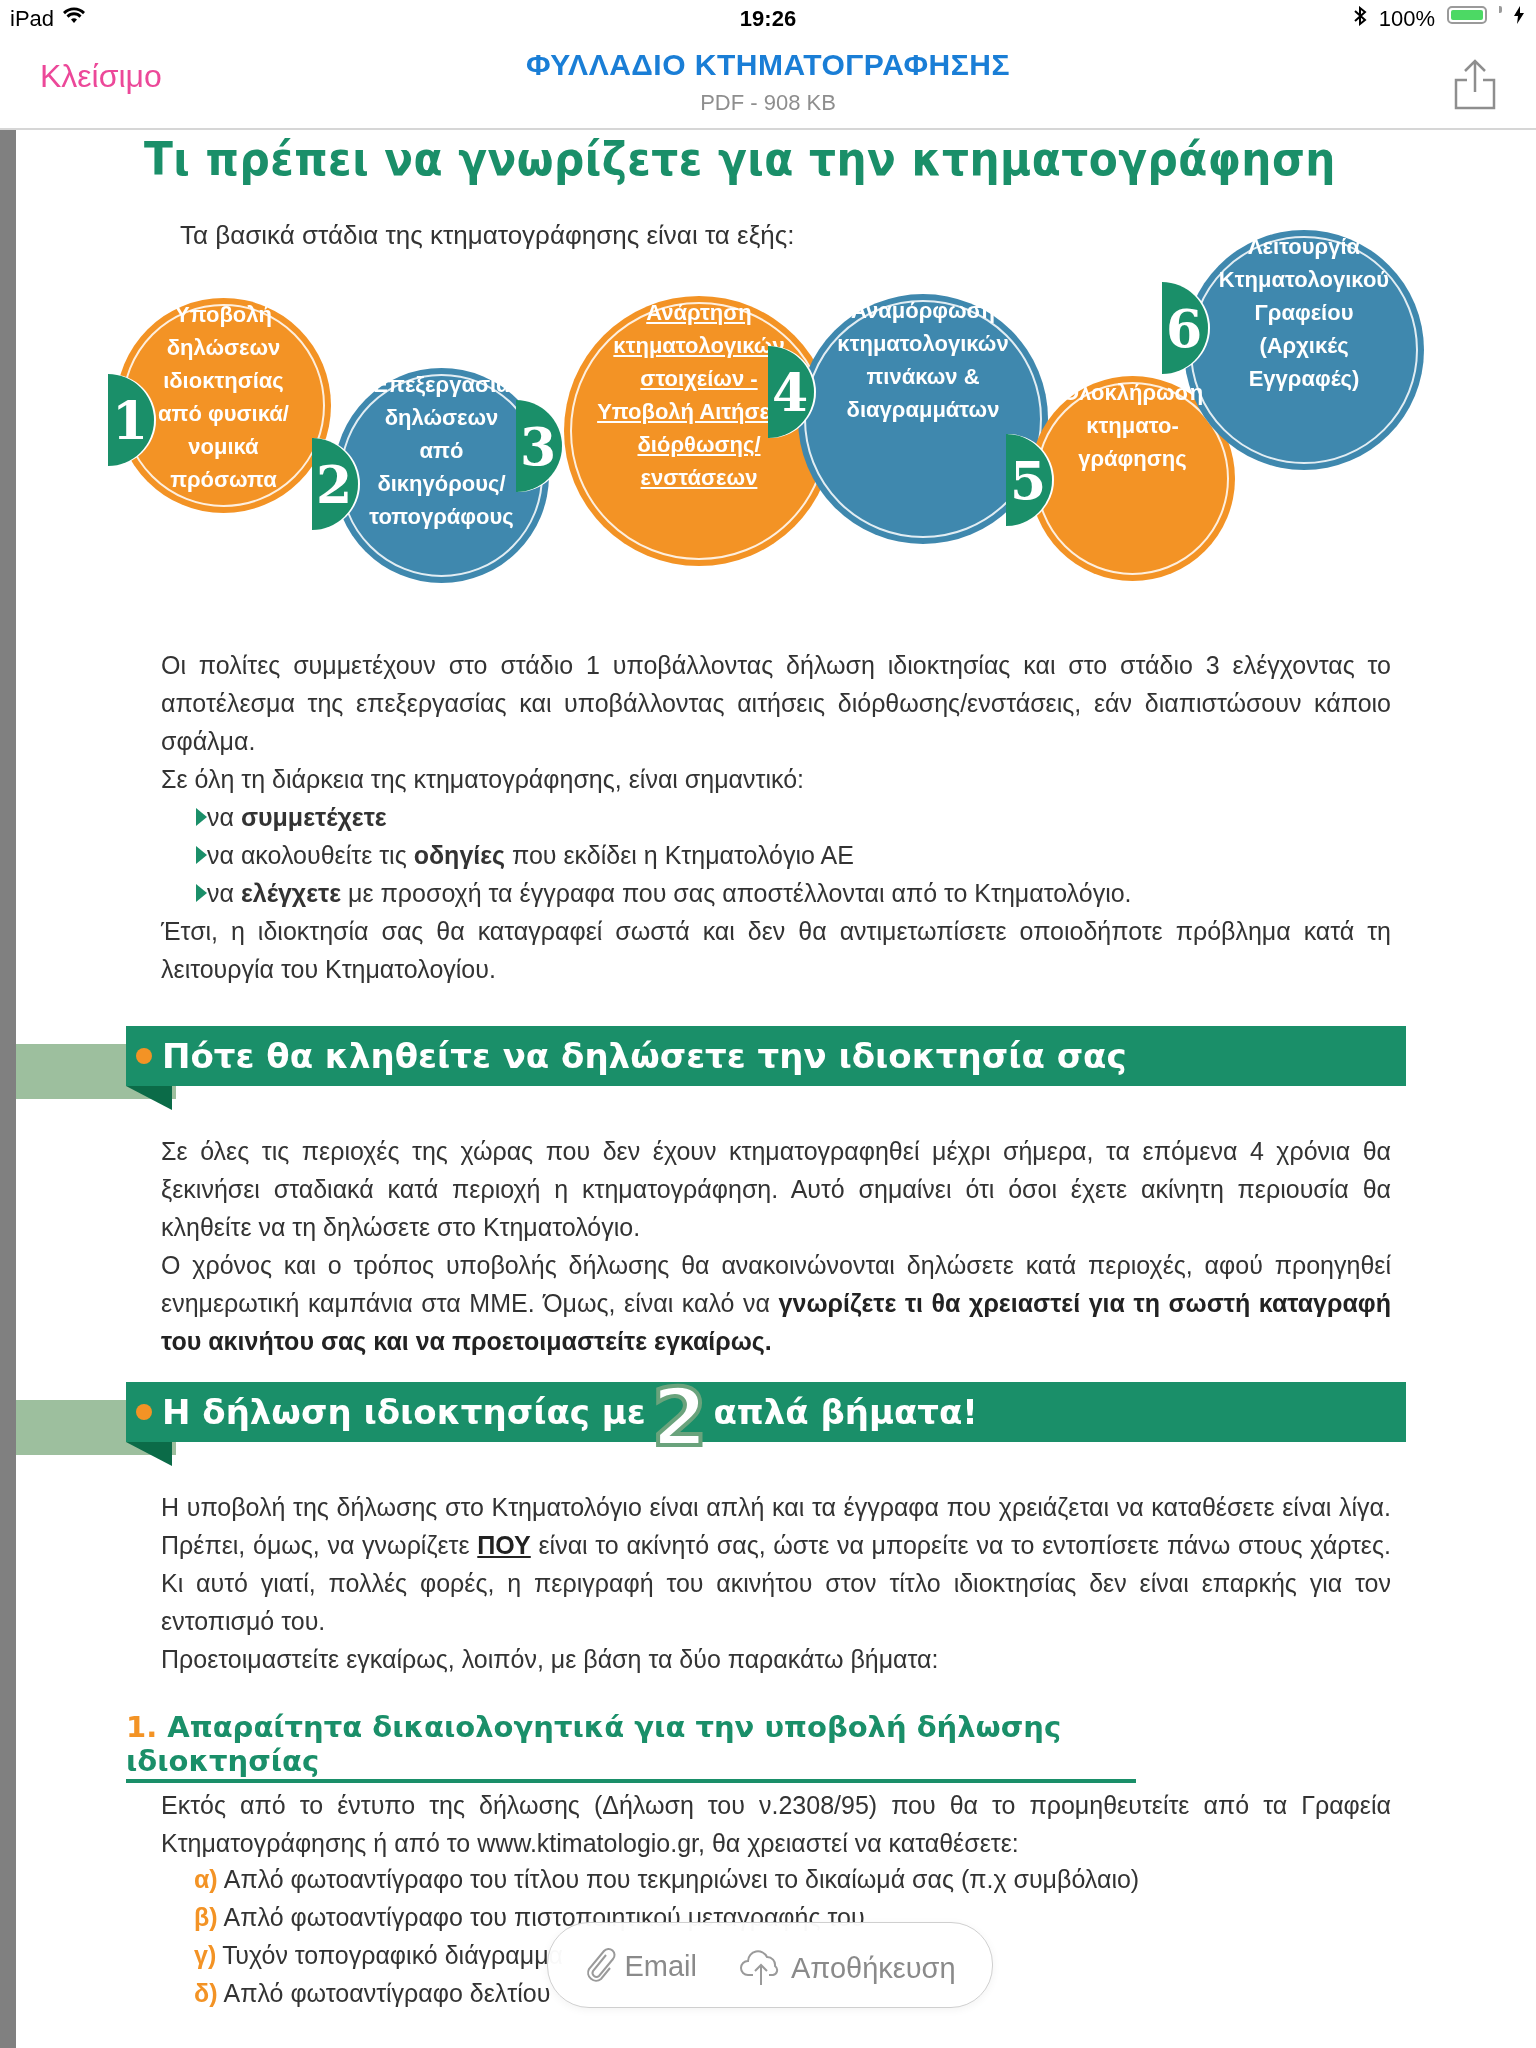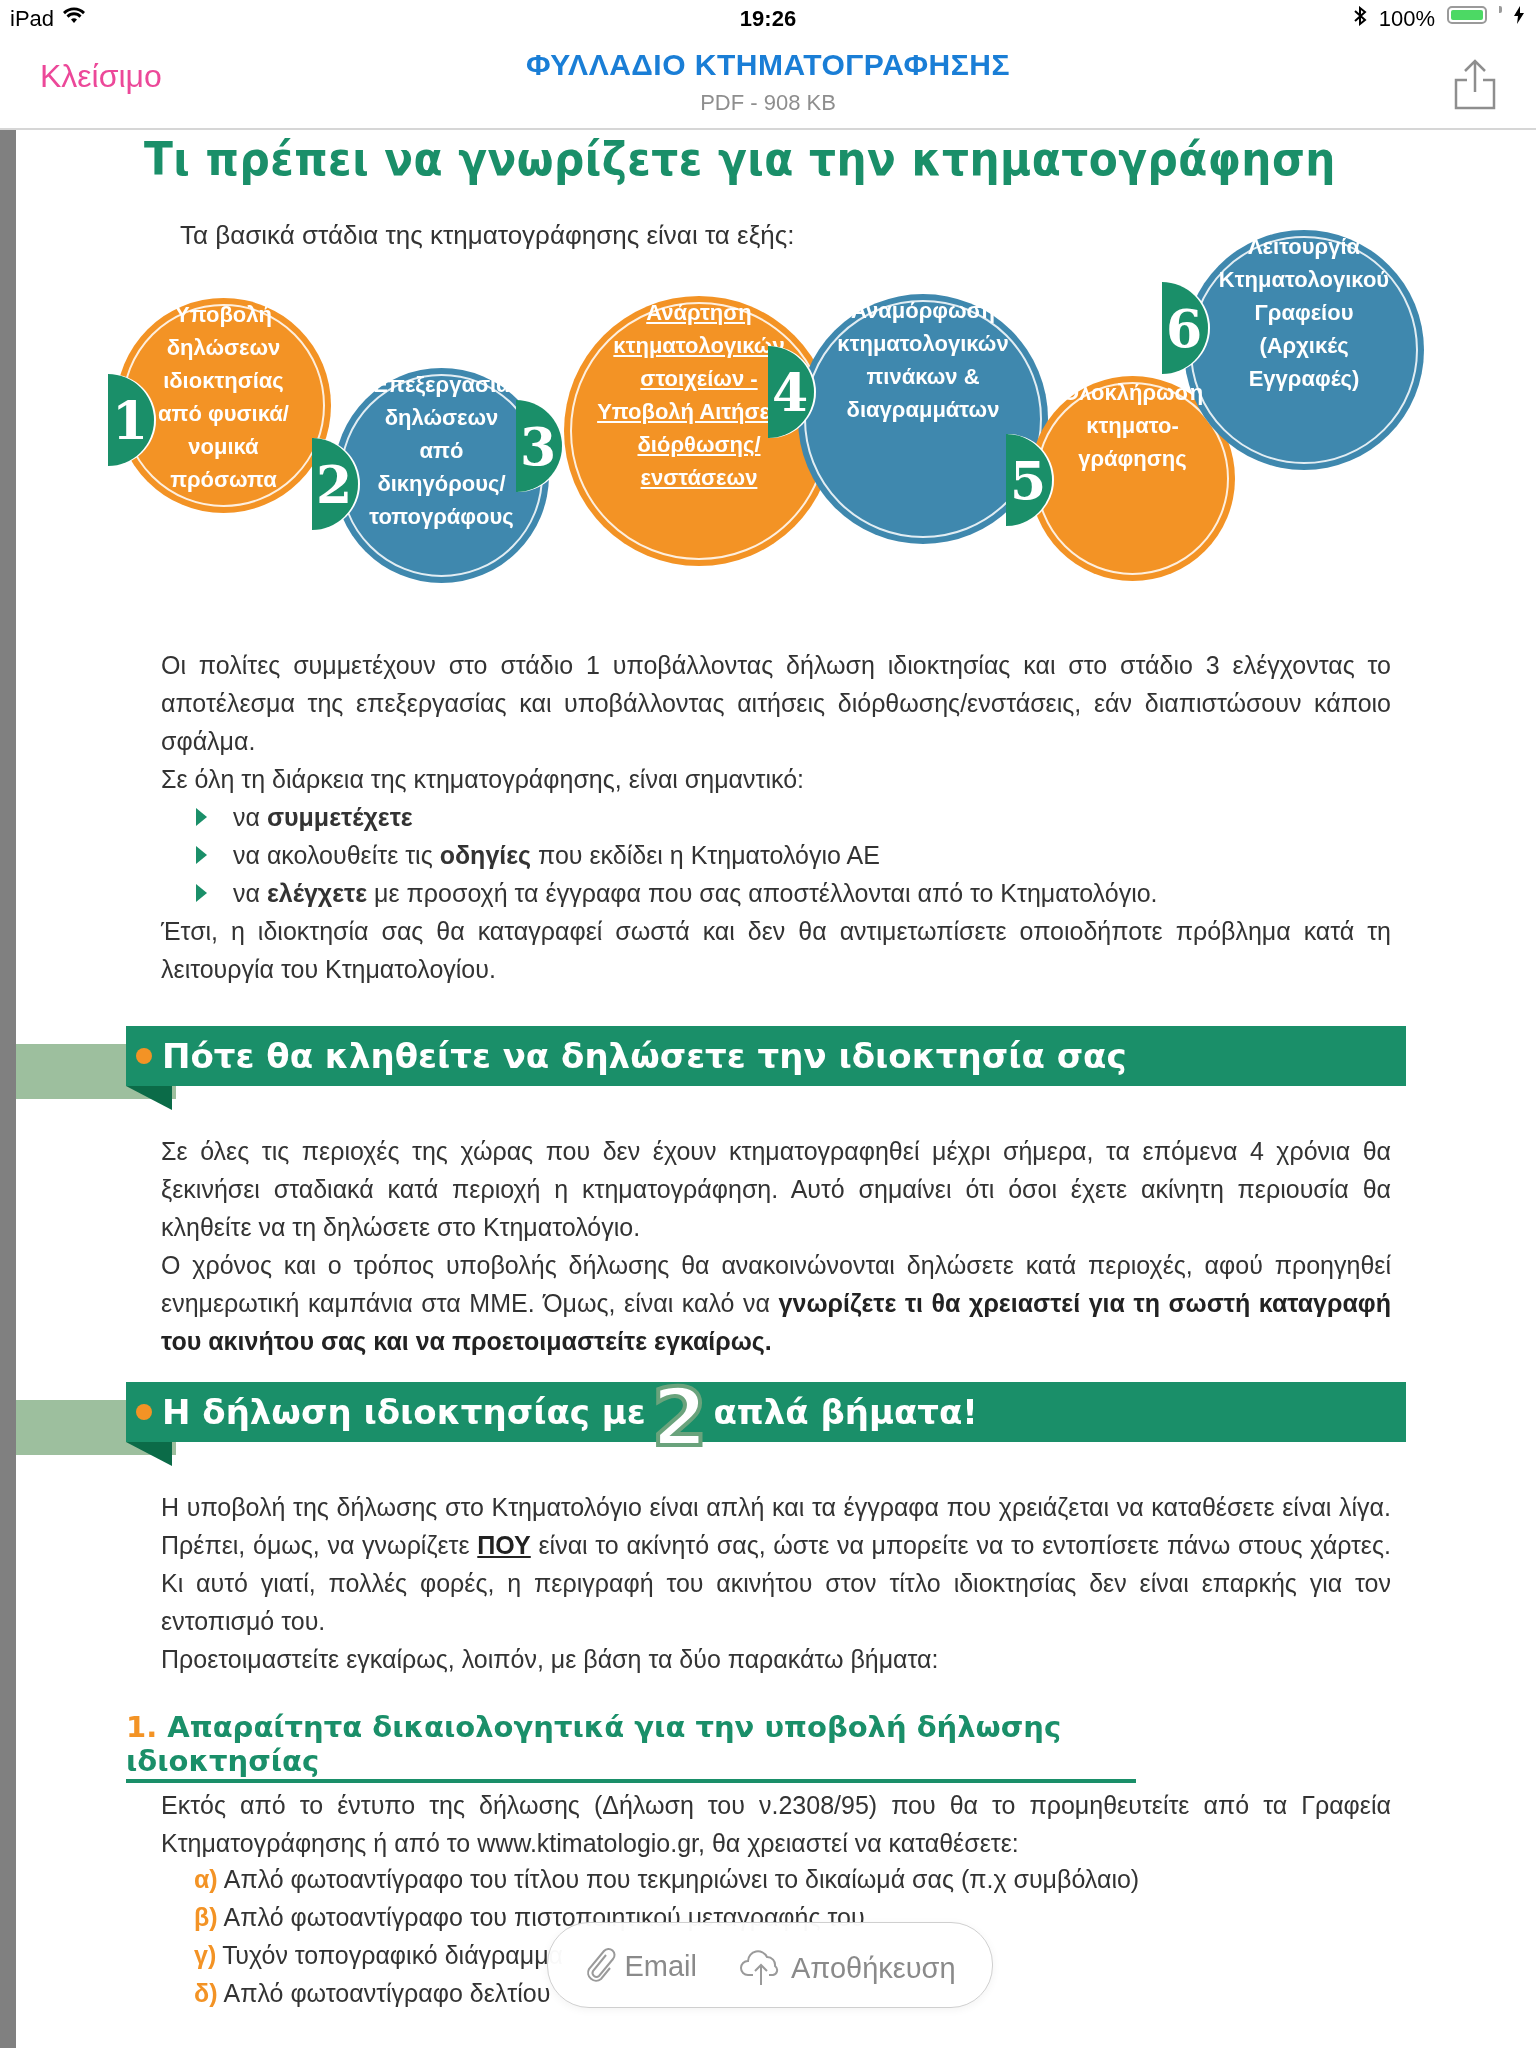--- a/index.html
+++ b/index.html
@@ -32,21 +32,21 @@
   .circle { position:absolute; border-radius:50%; box-sizing:border-box; display:flex; align-items:flex-start; justify-content:center; text-align:center; color:#fff; font-weight:bold; font-size:22px; line-height:1.5; }
   .circle::after { content:""; position:absolute; inset:6px; border:2px solid rgba(255,255,255,0.85); border-radius:50%; }
   .orange { background:#f39325; }
   .blue { background:#3f88ae; }
   .circle span { position:relative; z-index:2; white-space:pre-line; display:block; padding:0 20px; }
   .num { position:absolute; width:46px; height:92px; background:#1a8f69; border-radius:0 46px 46px 0; color:#fff; font-family:"DejaVu Serif", serif; font-weight:bold; font-size:52px; display:flex; align-items:center; justify-content:center; z-index:3; box-shadow:2px 0 0 #fff; padding-right:2px; box-sizing:border-box; }
 
   .body-text { position:absolute; left:145px; width:1230px; font-size:25px; color:#333; line-height:38px; text-align:justify; }
   .body-text b { color:#222; }
   .bullets { position:absolute; left:180px; font-size:25px; color:#333; line-height:38px; }
-  .bullet { display:flex; align-items:center; gap:26px; }
+  .bullet { display:flex; align-items:center; }
   .tri { width:0; height:0; border-top:9px solid transparent; border-bottom:9px solid transparent; border-left:11px solid #1a8f69; }
 
   
   .ribbon-back { position:absolute; left:0; width:160px; height:55px; background:#9dbf9e; }
   .ribbon { position:absolute; left:110px; width:1280px; height:60px; background:#1a8f69; color:#fff; font-size:34px; font-weight:bold; display:flex; align-items:center; font-family:"DejaVu Sans", sans-serif; }
   .ribbon-fold { position:absolute; left:110px; width:0; height:0; border-top:24px solid #0b6b48; border-left:46px solid transparent; }
   .dot { width:16px; height:16px; border-radius:50%; background:#f39325; margin:0 10px 0 10px; }
   .big2 { font-size:80px; color:#fff; -webkit-text-stroke:4px #6aa37c; margin:0 6px; line-height:60px; position:relative; top:6px; }
 
   .subhead { position:absolute; left:110px; top:1580px; font-size:29px; font-weight:bold; color:#1a8f69; padding-bottom:1px; border-bottom:4px solid #1a8f69; width:1010px; font-family:"DejaVu Sans", sans-serif; }

